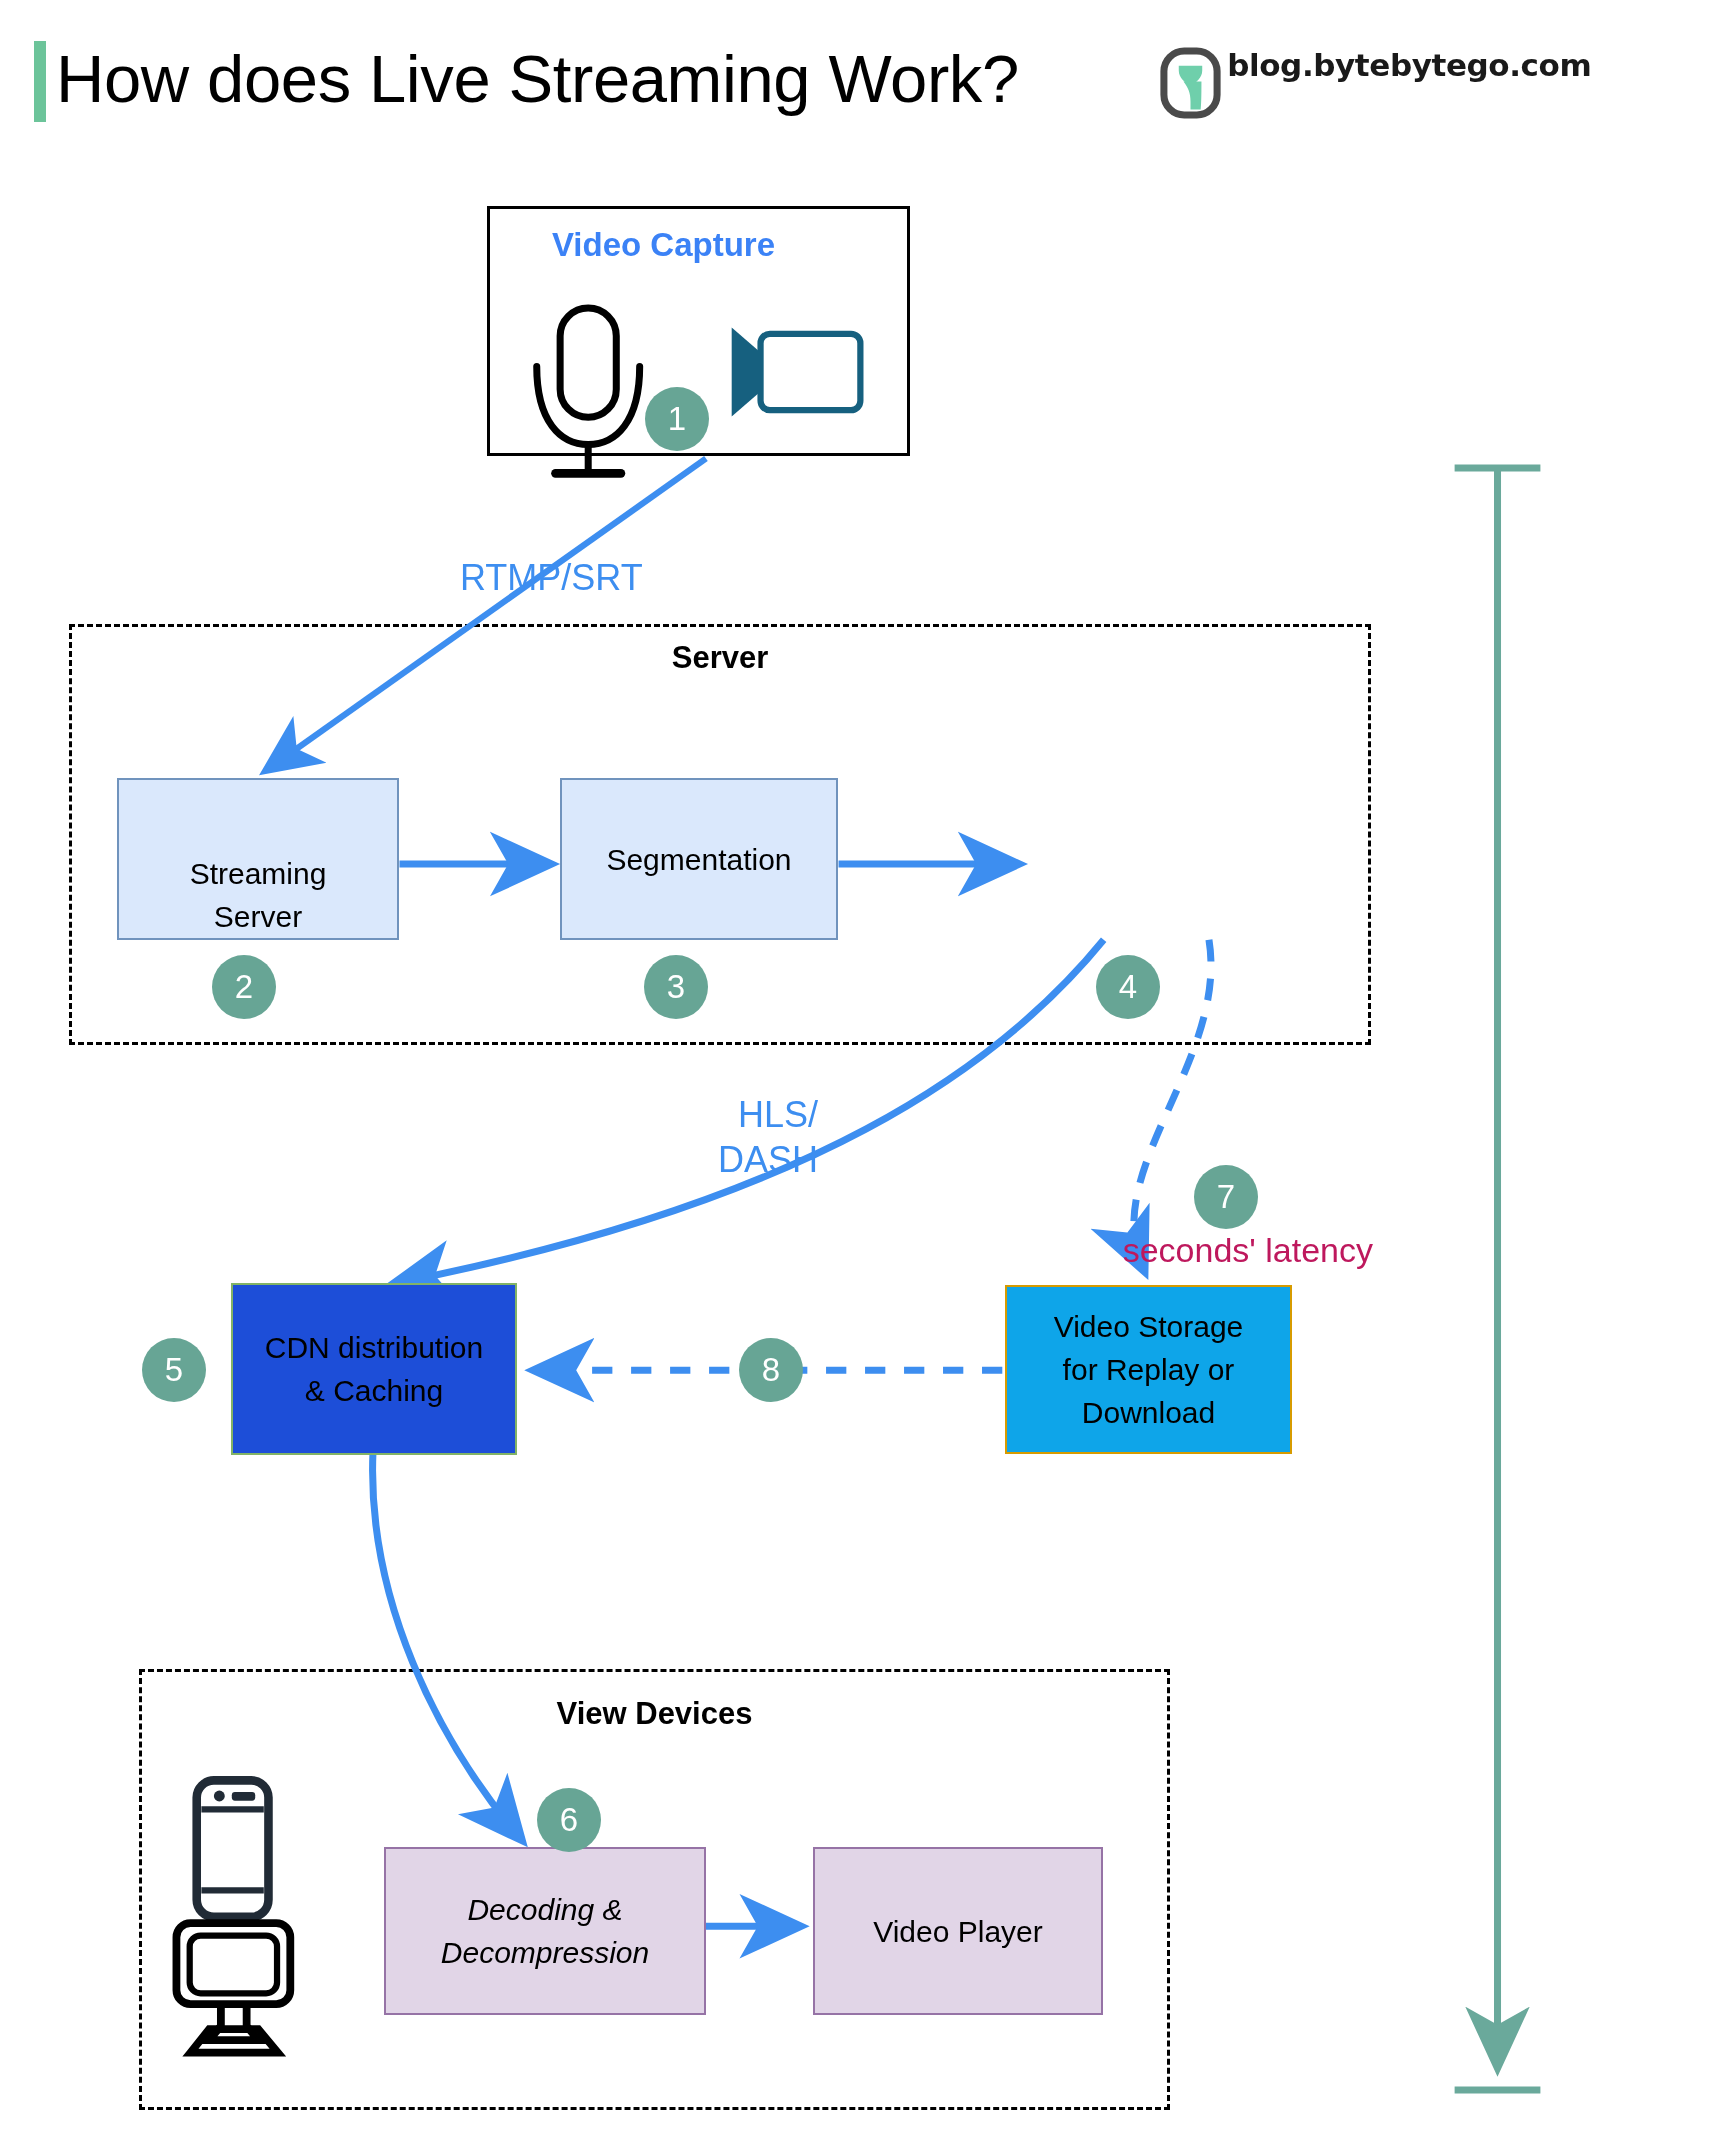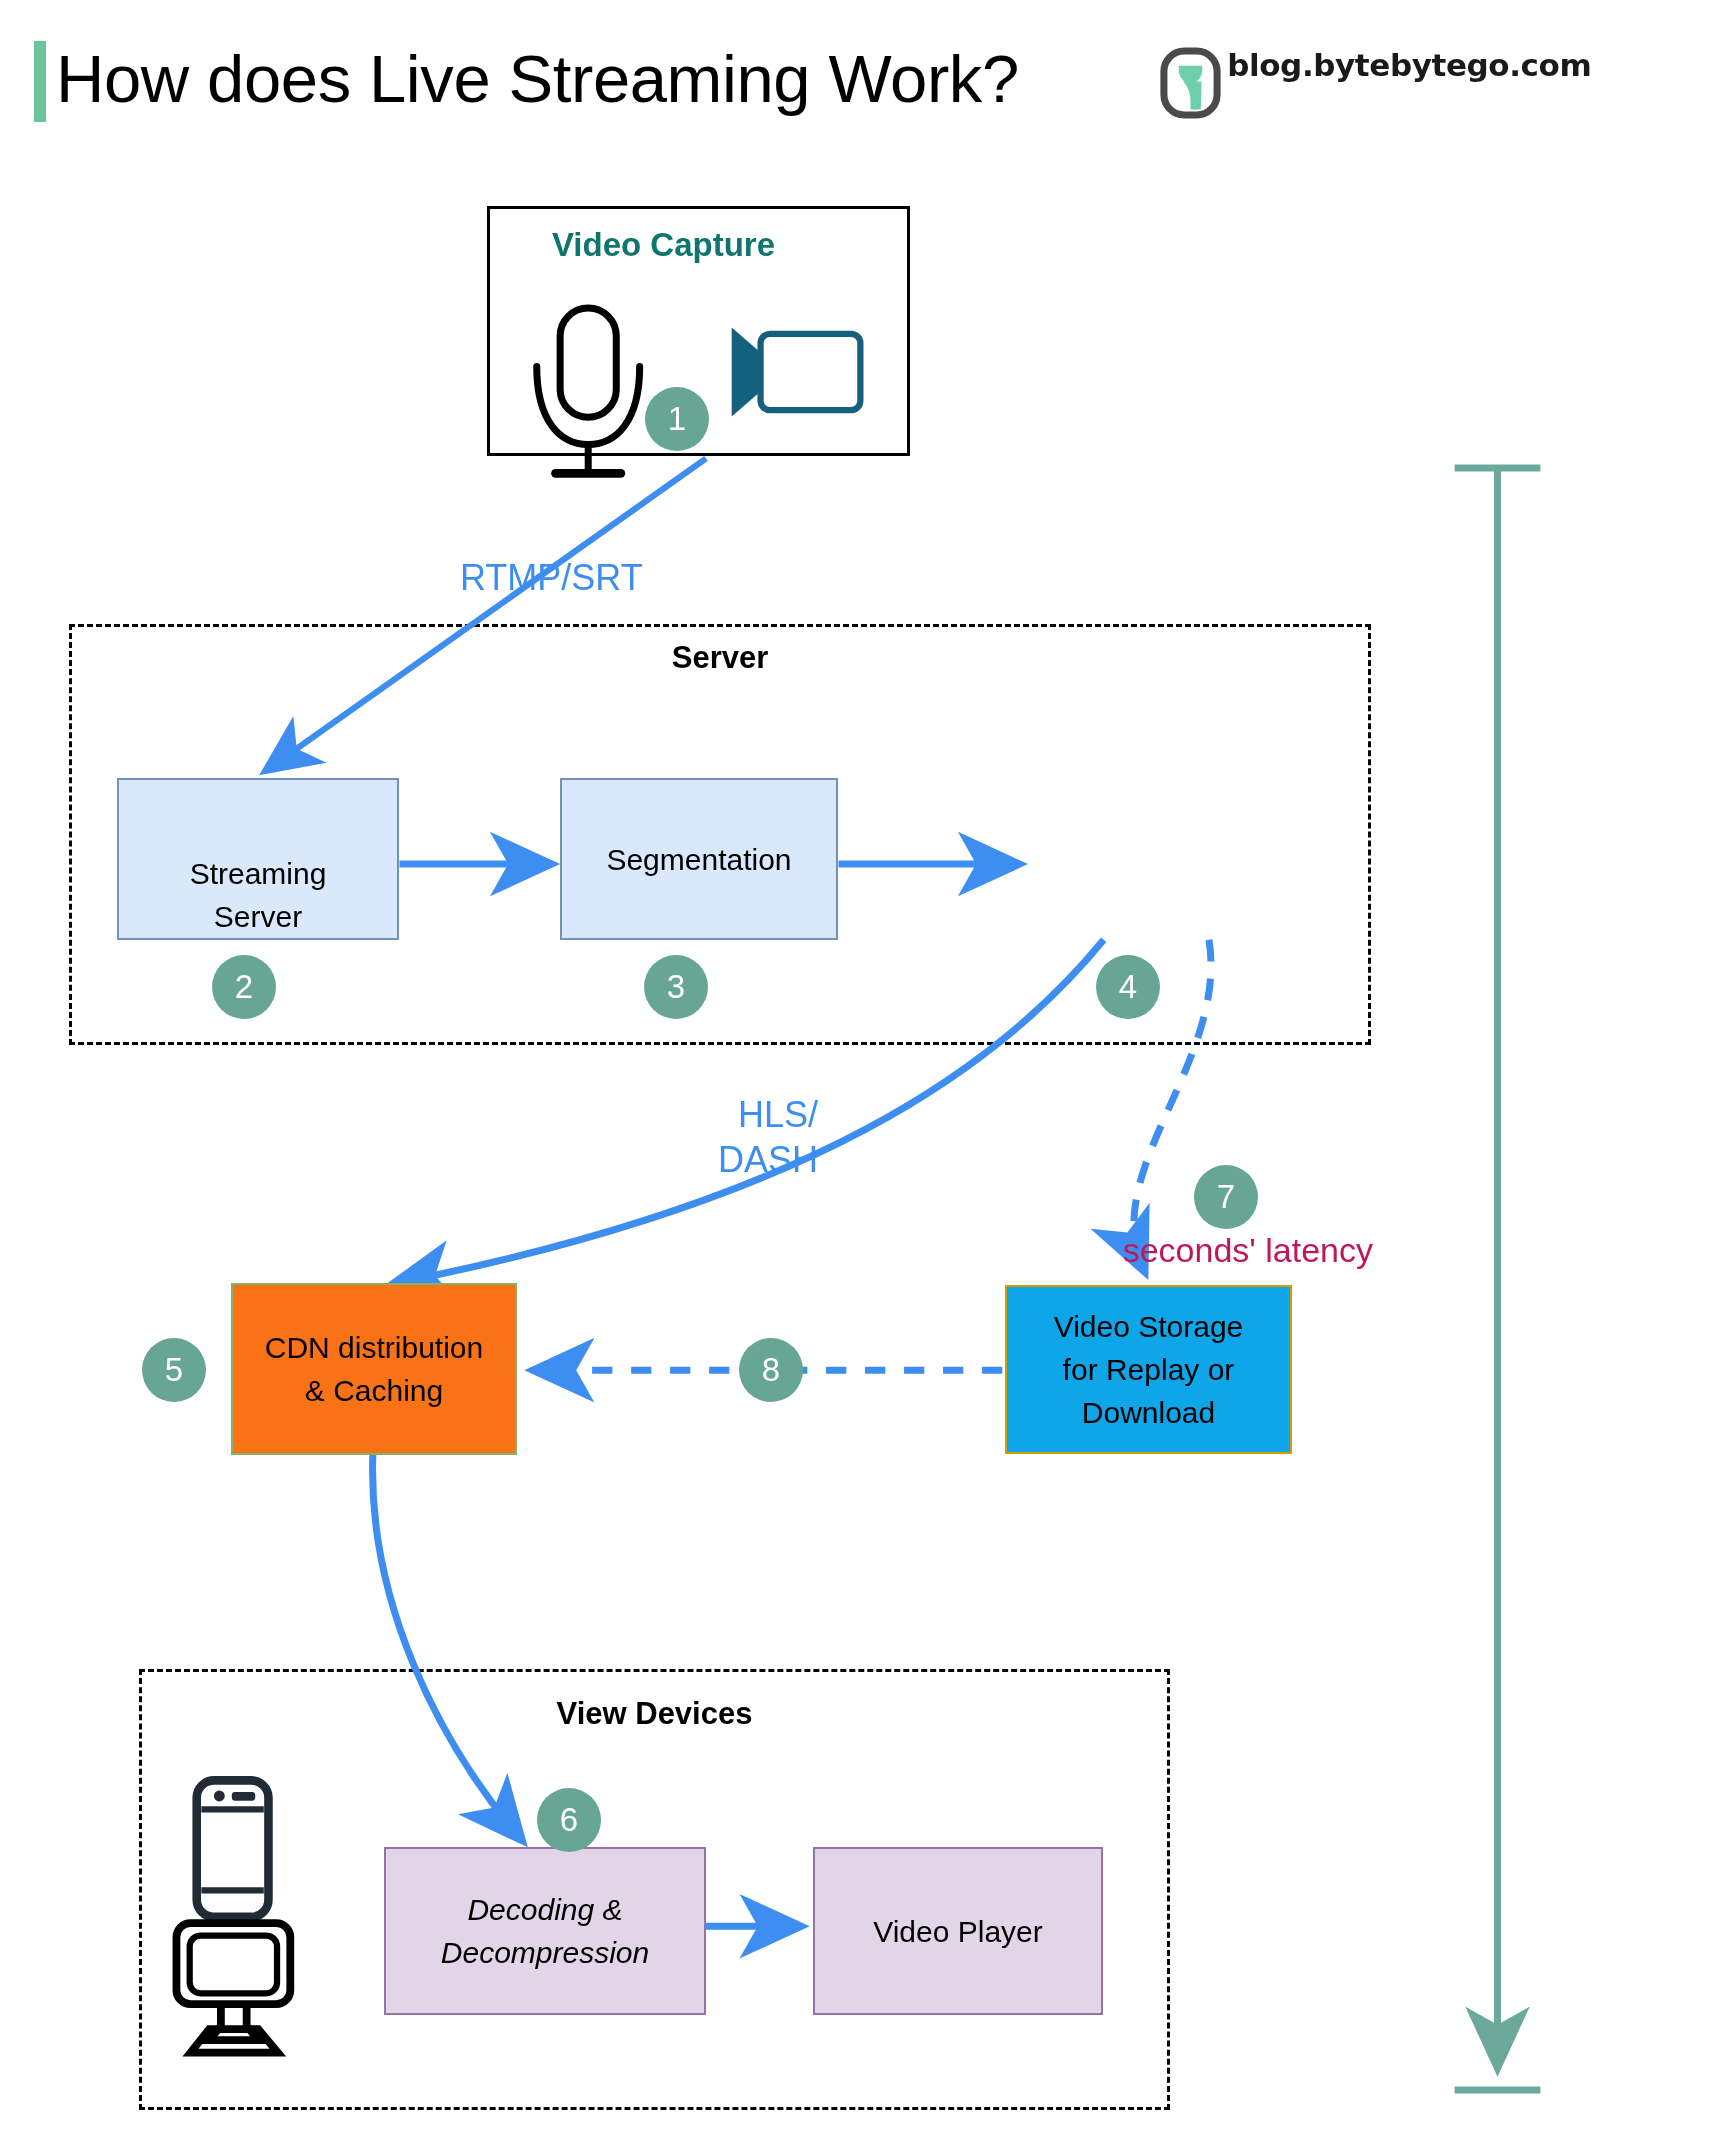--- a/index.html
+++ b/index.html
@@ -67,21 +67,21 @@
     display: flex;
     align-items: center;
     justify-content: center;
     text-align: center;
     font-size: 30px;
     line-height: 43px;
     color: #000000;
     z-index: 6;
   }
   .node-blue   { background: #dae8fc; border: 2.3px solid #7093bd; }
-  .node-green  { background: #f97316; border: 2.3px solid #82b366; }
+  .node-green  { background: #1d4ed8; border: 2.3px solid #82b366; }
   .node-orange { background: #0ea5e9; border: 2.3px solid #d79b00; }
   .node-purple { background: #e1d5e7; border: 2.3px solid #9673a6; }
 
   
   .group {
     position: absolute;
     box-sizing: border-box;
     border: 3.1px dashed #000000;
     background: transparent;
     z-index: 2;
@@ -108,21 +108,21 @@
     z-index: 3;
   }
   #video-capture-title {
     position: absolute;
     left: 487px;
     top: 226px;
     width: 353px;
     text-align: center;
     font-size: 33px;
     font-weight: bold;
-    color: #0f766e;
+    color: #3b82f6;
     z-index: 7;
   }
 
   
   .badge {
     position: absolute;
     width: 64px;
     height: 64px;
     border-radius: 50%;
     background: #67a595;

